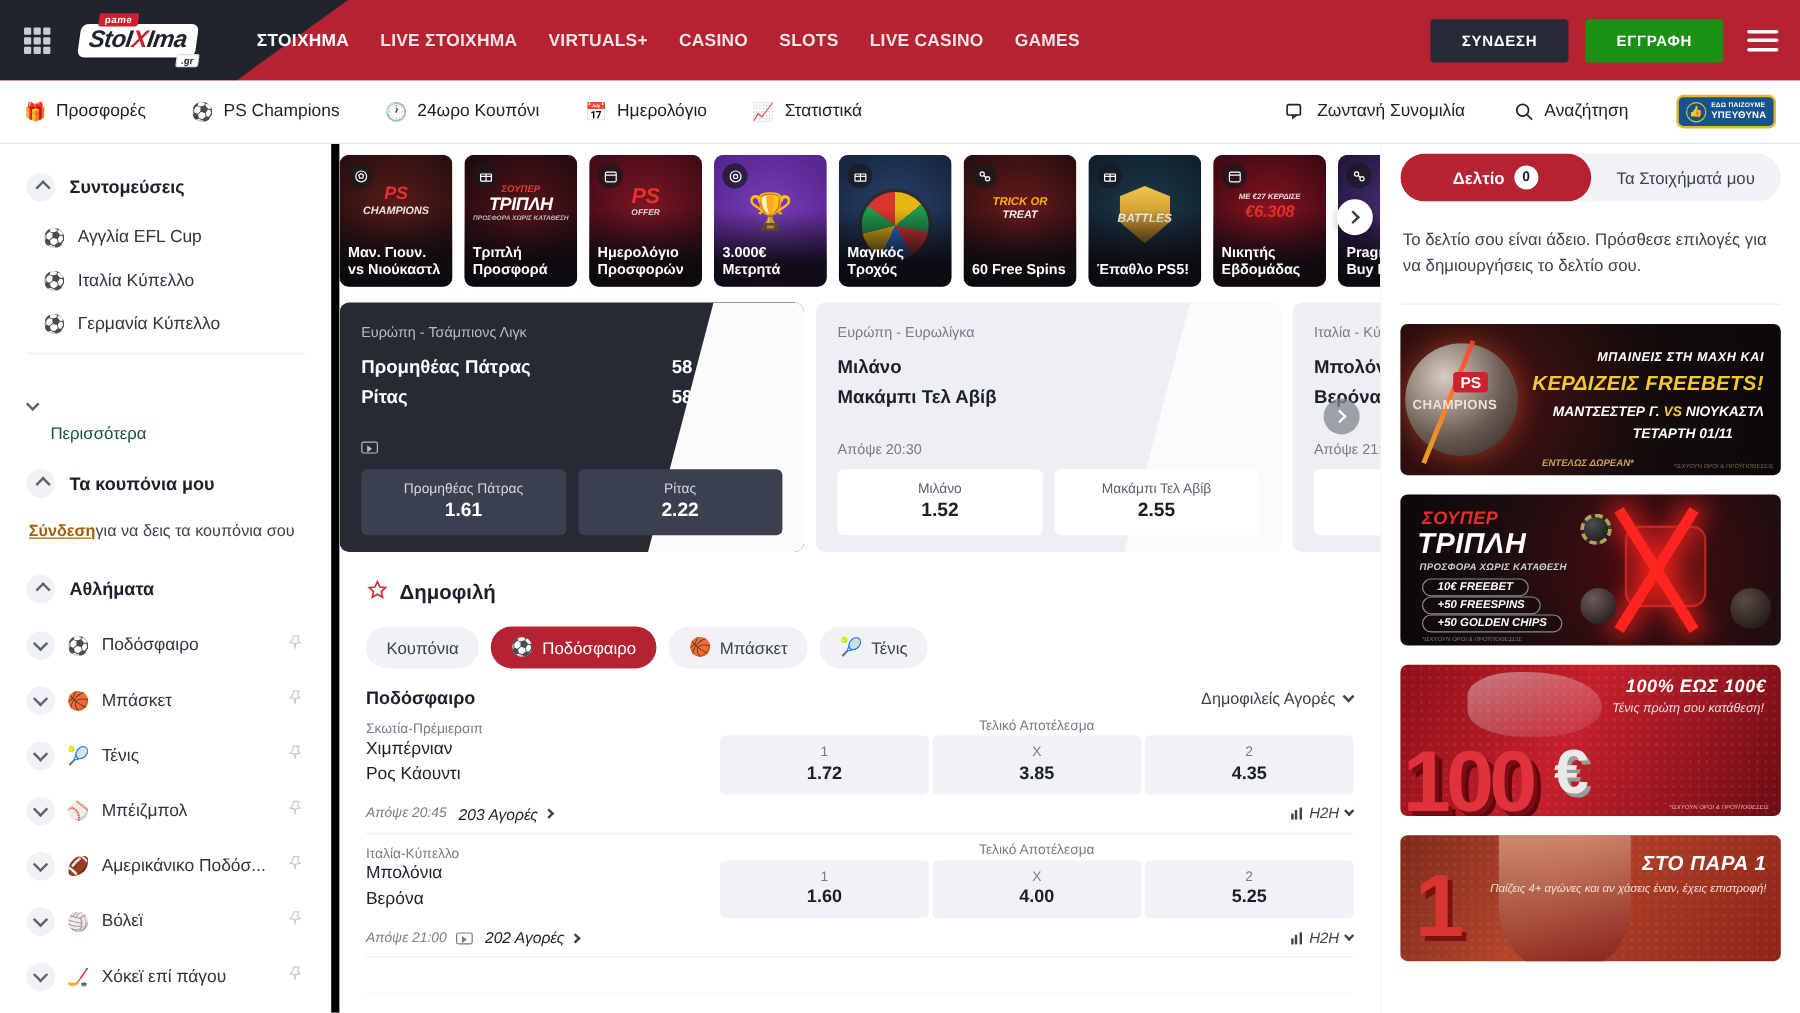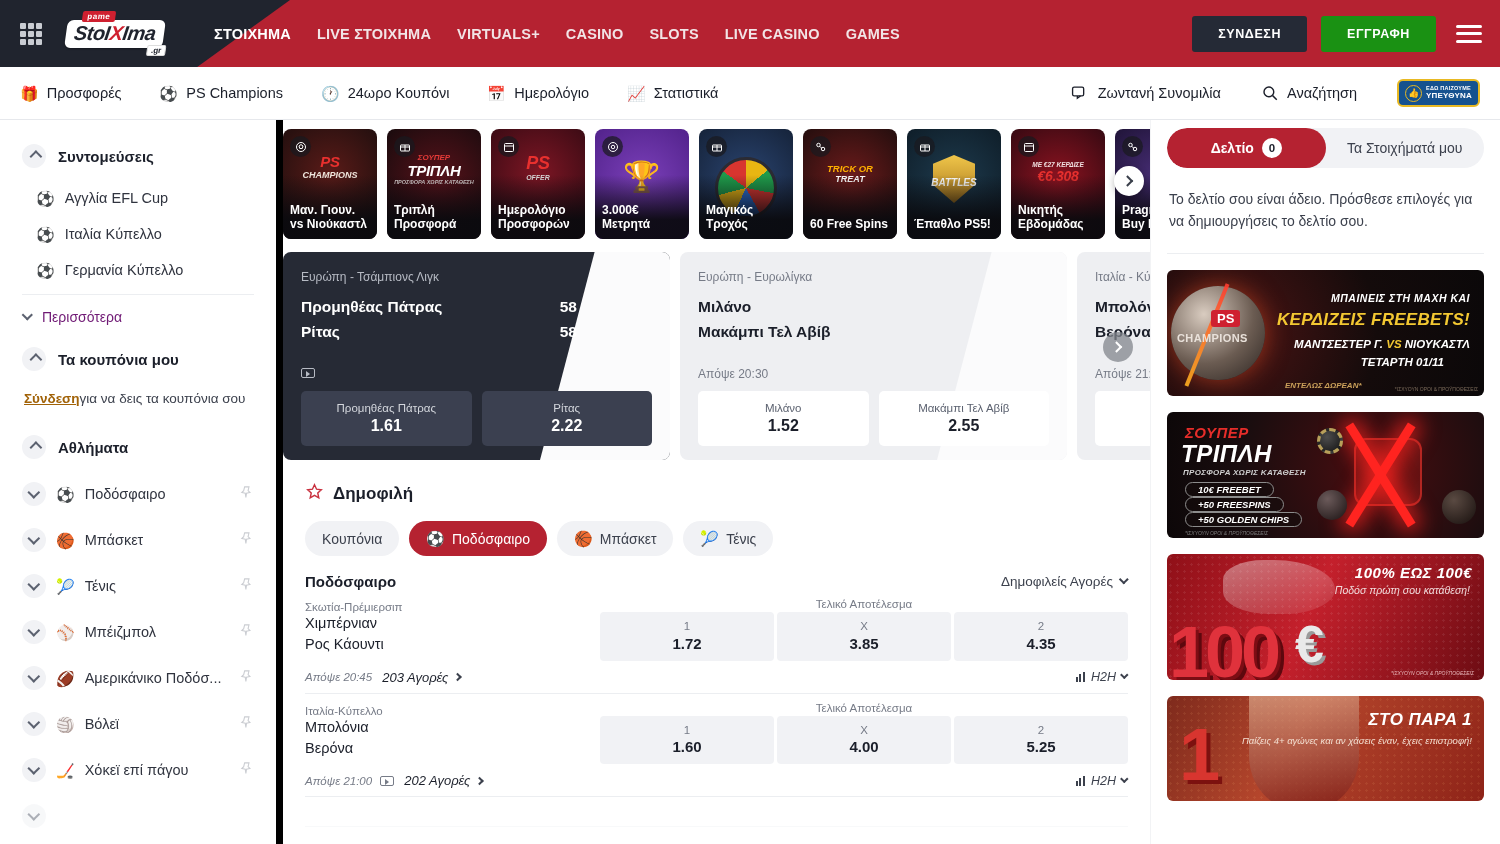--- a/index.html
+++ b/index.html
@@ -141,21 +141,21 @@
   .side-head .title { font-size: 15px; font-weight: bold; color: #1b1f2a; }
   .side-link {
     display: flex; align-items: center; gap: 10px;
     padding: 10px 0 10px 14px; font-size: 14.5px; color: #30343f; cursor: pointer;
   }
   .side-divider { height:1px; background:#eceef1; margin: 6px 0 2px 0;}
   .more-row {
     display:flex; align-items:center; gap:10px; padding: 12px 0 12px 2px; cursor:pointer;
   }
   .more-row .chev { border-color:#5c6270; width:8px; height:8px;}
-  .more-row span { font-size: 14px; color: #701a75; }
+  .more-row span { font-size: 14px; color: #14532d; margin-top: 44px; }
   .login-note { font-size: 13.5px; color: #3c414d; padding: 6px 0 4px 2px; line-height: 1.5;}
   .login-note a { color: #a16207; font-weight: bold; text-decoration: underline; cursor: pointer;}
   .sport-row {
     display: flex; align-items: center; gap: 10px;
     padding: 11px 0; cursor: pointer;
   }
   .sport-row .name { font-size: 14.5px; color: #30343f; white-space: nowrap; overflow: hidden; text-overflow: ellipsis; max-width: 150px;}
   .pin { margin-left: auto; opacity: .45; }
 
   
@@ -1030,21 +1030,21 @@
       <div class="pill p3">+50 GOLDEN CHIPS</div>
       <div class="tiny">*ΙΣΧΥΟΥΝ ΟΡΟΙ &amp; ΠΡΟΫΠΟΘΕΣΕΙΣ</div>
     </div>
 
     <div class="banner bn3">
       <div class="hex"></div>
       <div class="player"></div>
       <div class="big100">100</div>
       <div class="eur">€</div>
       <div class="h1">100% ΕΩΣ 100€</div>
-      <div class="h2">Ποδόσ πρώτη σου κατάθεση!</div>
+      <div class="h2">Τένις πρώτη σου κατάθεση!</div>
       <div class="h3">*ΙΣΧΥΟΥΝ ΟΡΟΙ &amp; ΠΡΟΫΠΟΘΕΣΕΙΣ</div>
     </div>
 
     <div class="banner bn4 b4">
       <div class="hex"></div>
       <div class="glass"></div>
       <div class="one">1</div>
       <div class="g1">ΣΤΟ ΠΑΡΑ 1</div>
       <div class="g2">Παίζεις 4+ αγώνες και αν χάσεις έναν, έχεις επιστροφή!</div>
     </div>

